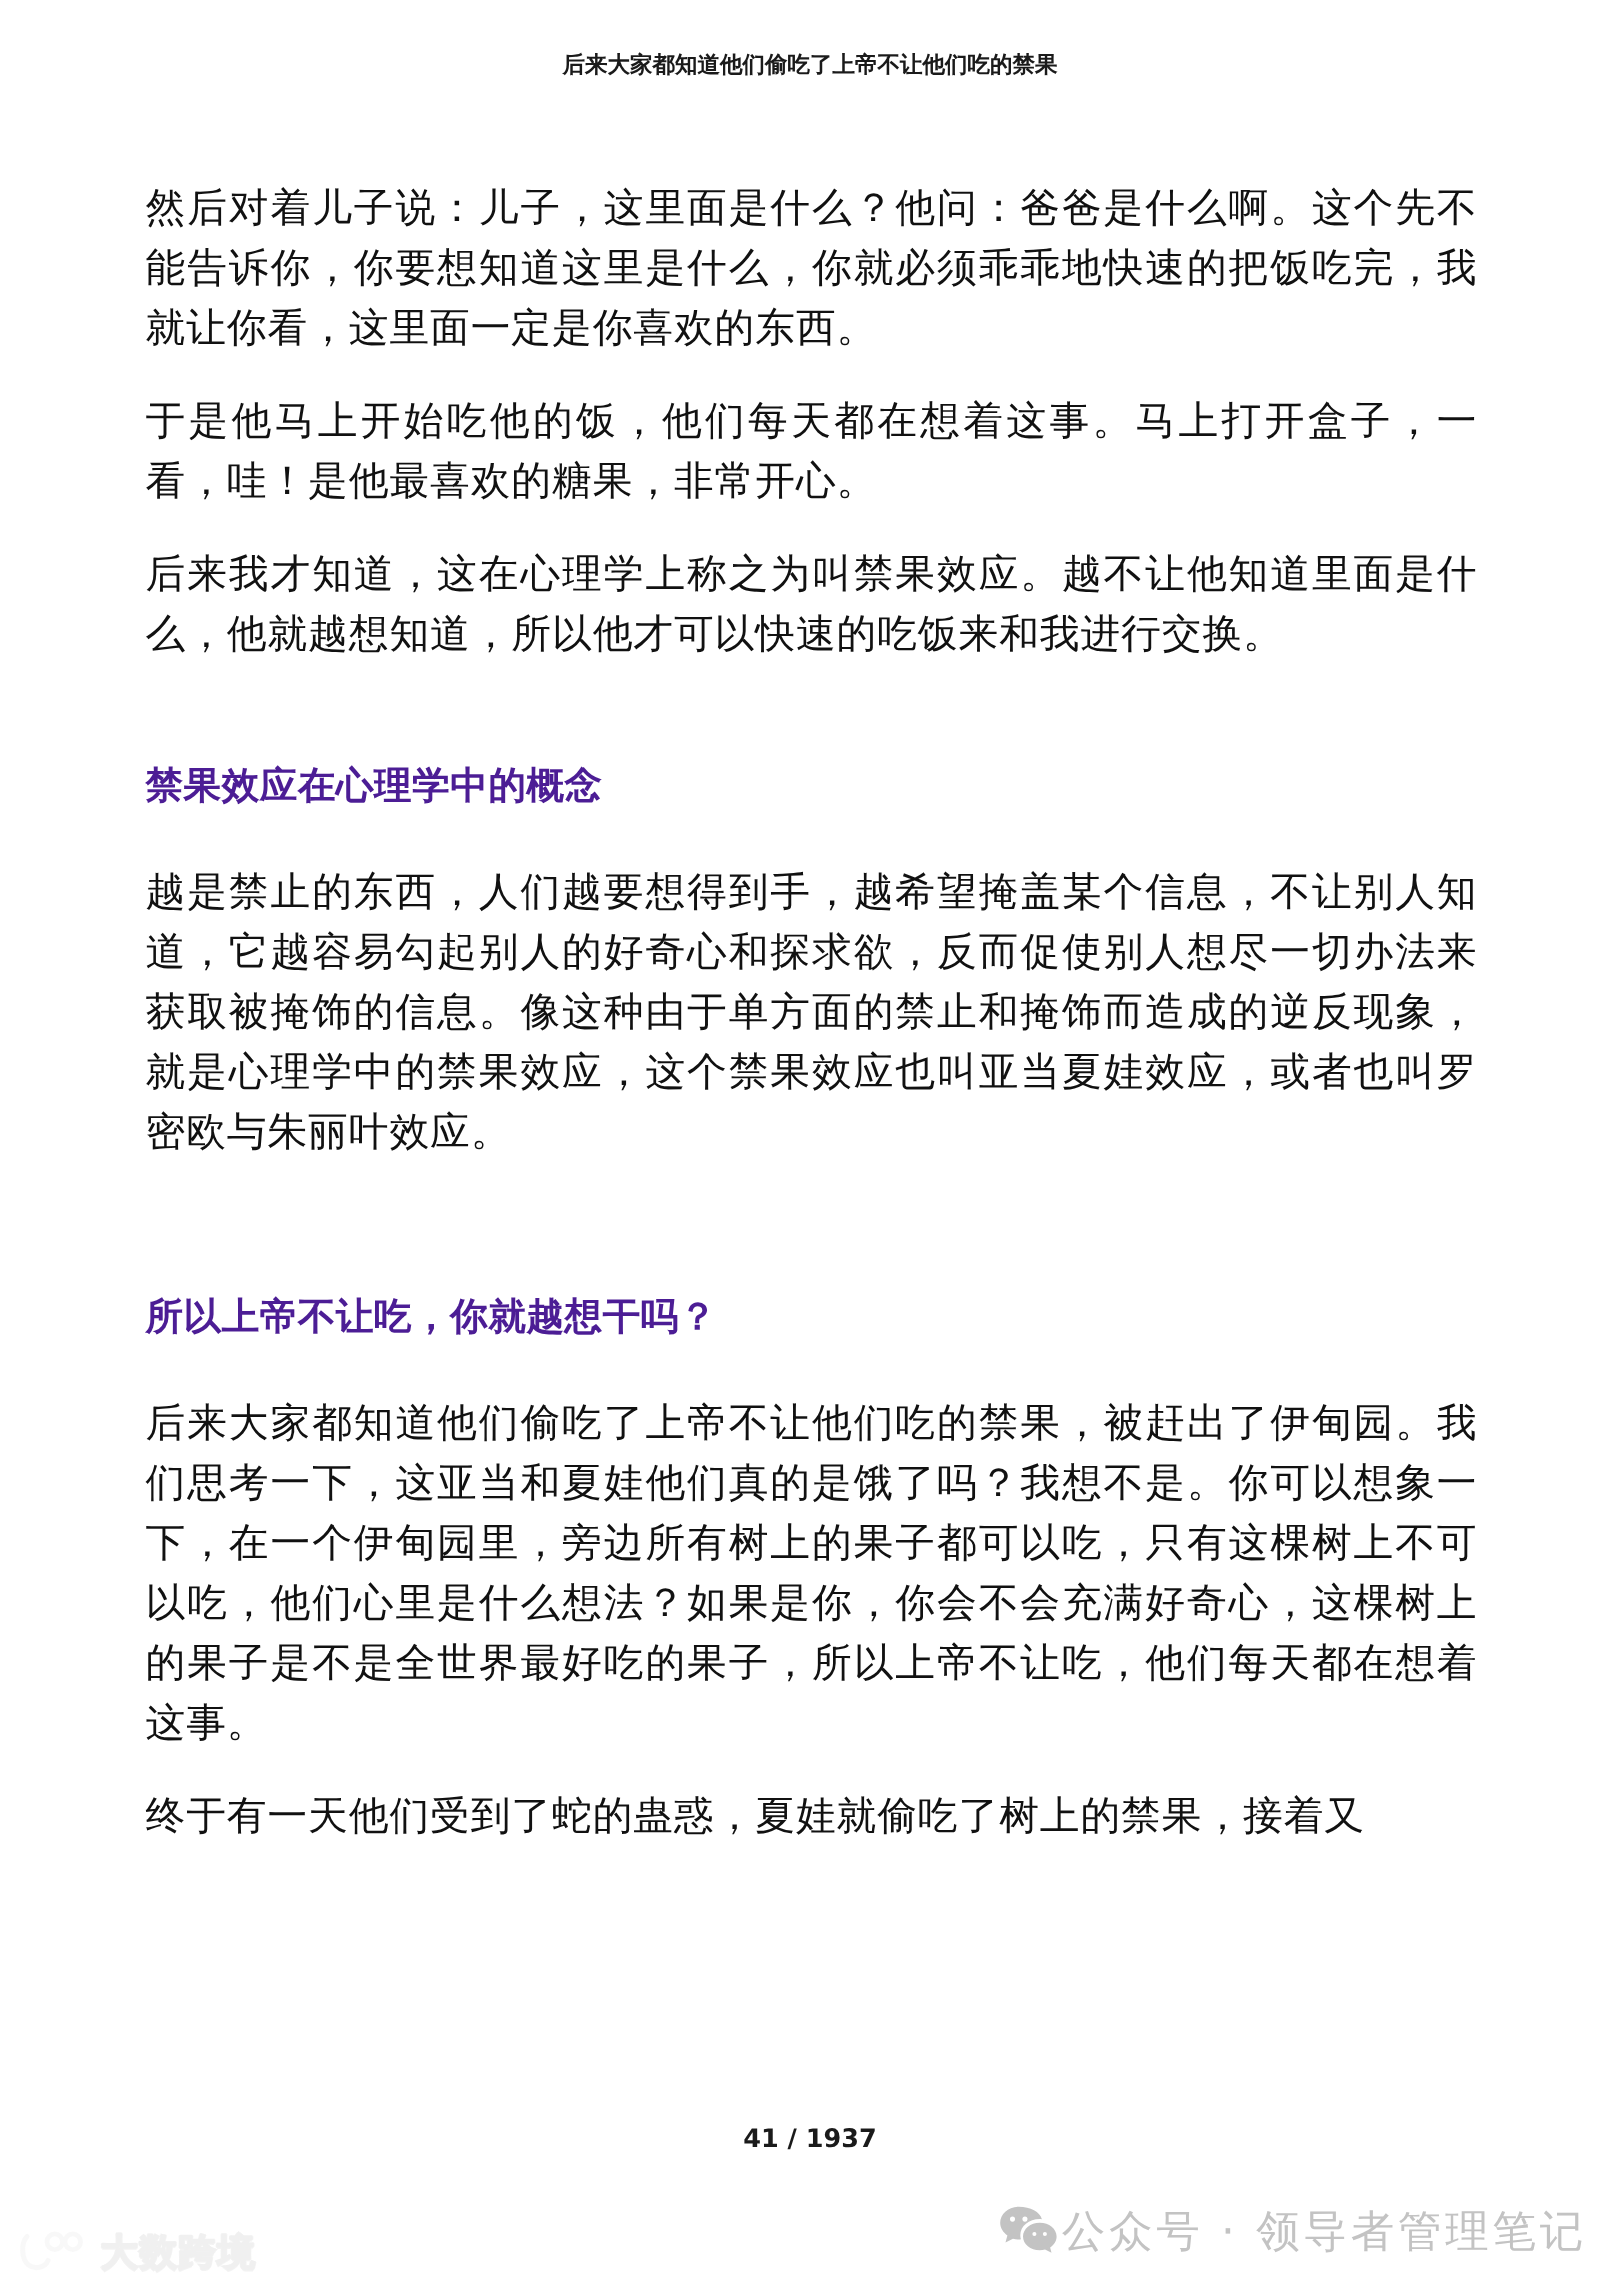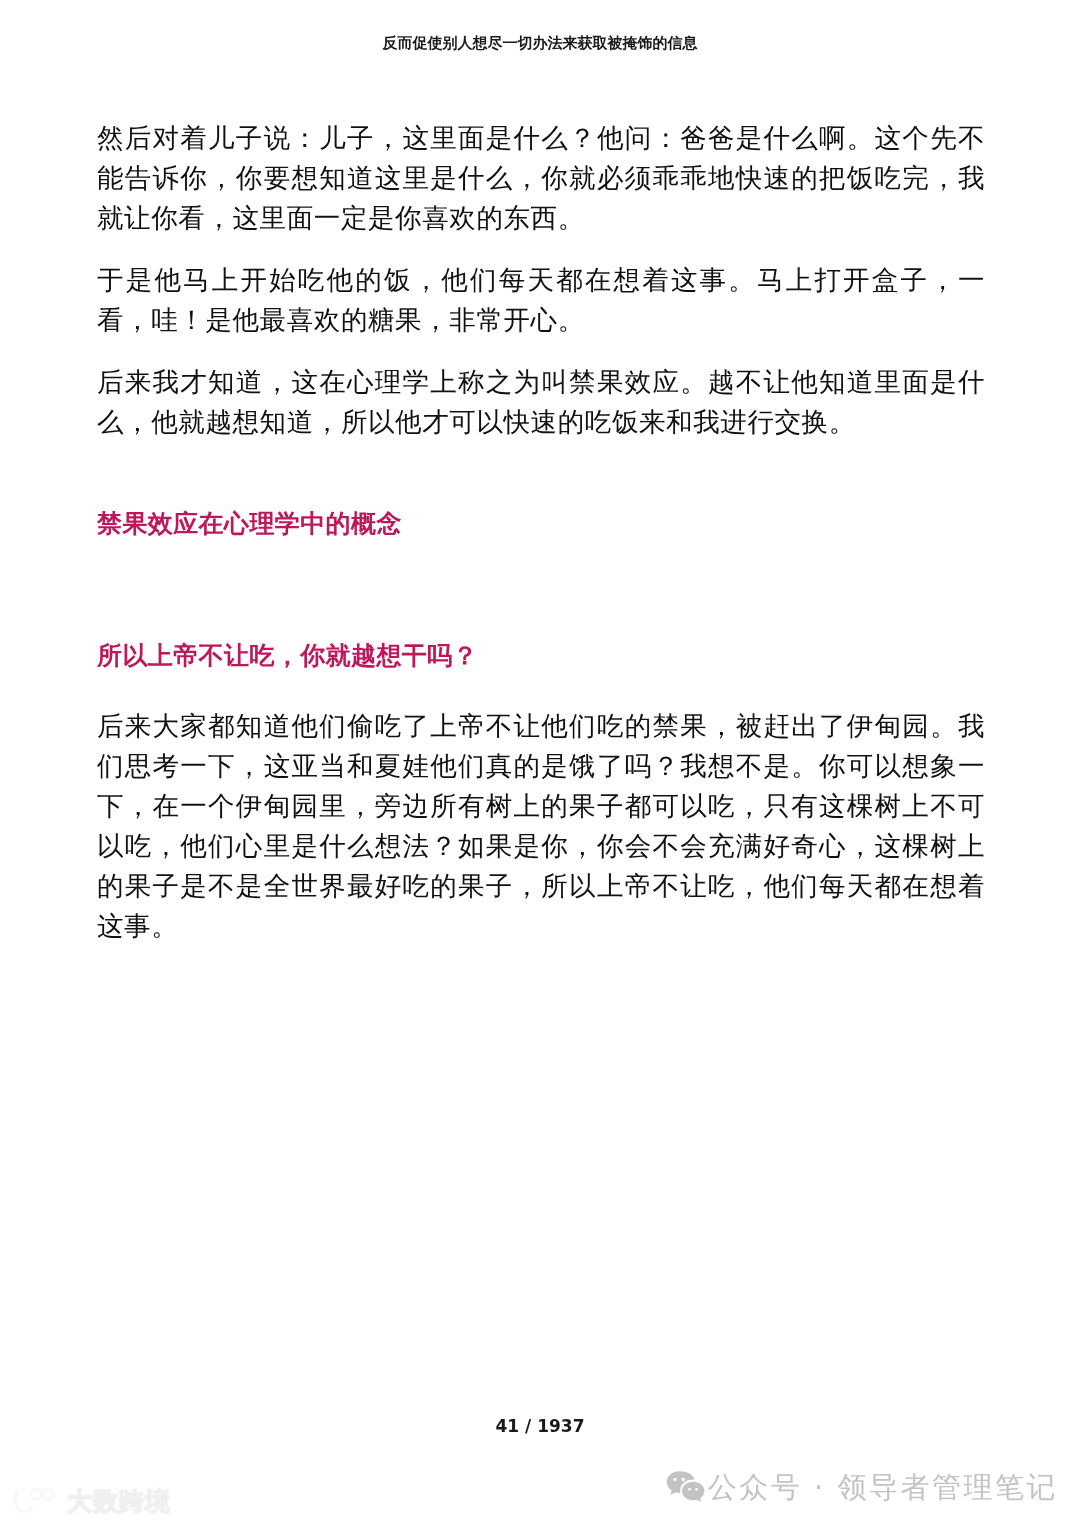--- a/index.html
+++ b/index.html
@@ -54,21 +54,21 @@
     letter-spacing: 0.6px;
     margin: 0 0 22px 0;
     word-break: break-all;
   }
   .para.last { margin-bottom: 0; }
 
   .heading {
     font-family: "DejaVu Sans", "Liberation Sans", sans-serif;
     font-size: 25px;
     font-weight: 700;
-    color: #be185d;
+    color: #4c1d95;
     line-height: 40px;
     letter-spacing: 0.4px;
     margin: 0;
     white-space: nowrap;
   }
 
   .gap-before-heading { height: 40px; }
   .gap-after-heading  { height: 30px; }
   .gap-section        { height: 62px; }
 
@@ -139,46 +139,48 @@
     text-shadow:
        1px 0 0 #e8e8e8, -1px 0 0 #e8e8e8,
        0 1px 0 #e8e8e8, 0 -1px 0 #e8e8e8;
   }
 </style>
 </head>
 <body>
 
 <div class="page">
 
-  <div class="top-banner">反而促使别人想尽一切办法来获取被掩饰的信息</div>
+  <div class="top-banner">后来大家都知道他们偷吃了上帝不让他们吃的禁果</div>
 
   <div class="content">
 
     <p class="para">然后对着儿子说：儿子，这里面是什么？他问：爸爸是什么啊。这个先不能告诉你，你要想知道这里是什么，你就必须乖乖地快速的把饭吃完，我就让你看，这里面一定是你喜欢的东西。</p>
 
     <p class="para">于是他马上开始吃他的饭，他们每天都在想着这事。马上打开盒子，一看，哇！是他最喜欢的糖果，非常开心。</p>
 
     <p class="para">后来我才知道，这在心理学上称之为叫禁果效应。越不让他知道里面是什么，他就越想知道，所以他才可以快速的吃饭来和我进行交换。</p>
 
     <div class="gap-before-heading"></div>
 
     <h2 class="heading">禁果效应在心理学中的概念</h2>
 
     <div class="gap-after-heading"></div>
 
+    <p class="para">越是禁止的东西，人们越要想得到手，越希望掩盖某个信息，不让别人知道，它越容易勾起别人的好奇心和探求欲，反而促使别人想尽一切办法来获取被掩饰的信息。像这种由于单方面的禁止和掩饰而造成的逆反现象，就是心理学中的禁果效应，这个禁果效应也叫亚当夏娃效应，或者也叫罗密欧与朱丽叶效应。</p>
 
     <div class="gap-section"></div>
 
     <h2 class="heading">所以上帝不让吃，你就越想干吗？</h2>
 
     <div class="gap-after-heading"></div>
 
 
     <p class="para">后来大家都知道他们偷吃了上帝不让他们吃的禁果，被赶出了伊甸园。我们思考一下，这亚当和夏娃他们真的是饿了吗？我想不是。你可以想象一下，在一个伊甸园里，旁边所有树上的果子都可以吃，只有这棵树上不可以吃，他们心里是什么想法？如果是你，你会不会充满好奇心，这棵树上的果子是不是全世界最好吃的果子，所以上帝不让吃，他们每天都在想着这事。</p>
 
+    <p class="para last">终于有一天他们受到了蛇的蛊惑，夏娃就偷吃了树上的禁果，接着又</p>
 
   </div>
 
   <div class="page-number">41 / 1937</div>
 
   <div class="wechat-footer">
     <svg class="wechat-icon" viewBox="0 0 40 34">
 
       <path d="M13.2 1.2C6.3 1.2 0.8 6.0 0.8 11.9c0 3.4 1.9 6.4 4.8 8.4L4.3 25l5.0-2.5c1.2 0.3 2.5 0.5 3.9 0.5
                0.5 0 1.0 0 1.4-0.1-0.3-0.9-0.4-1.8-0.4-2.7 0-6.0 5.8-10.8 13.0-10.8 0.5 0 0.9 0 1.4 0.1

